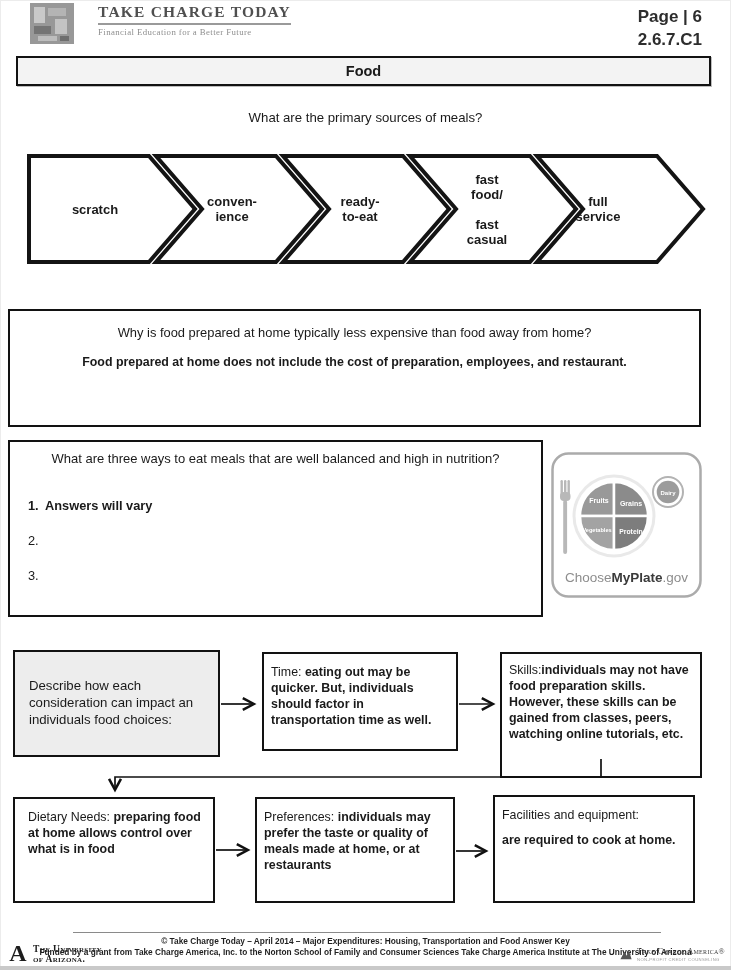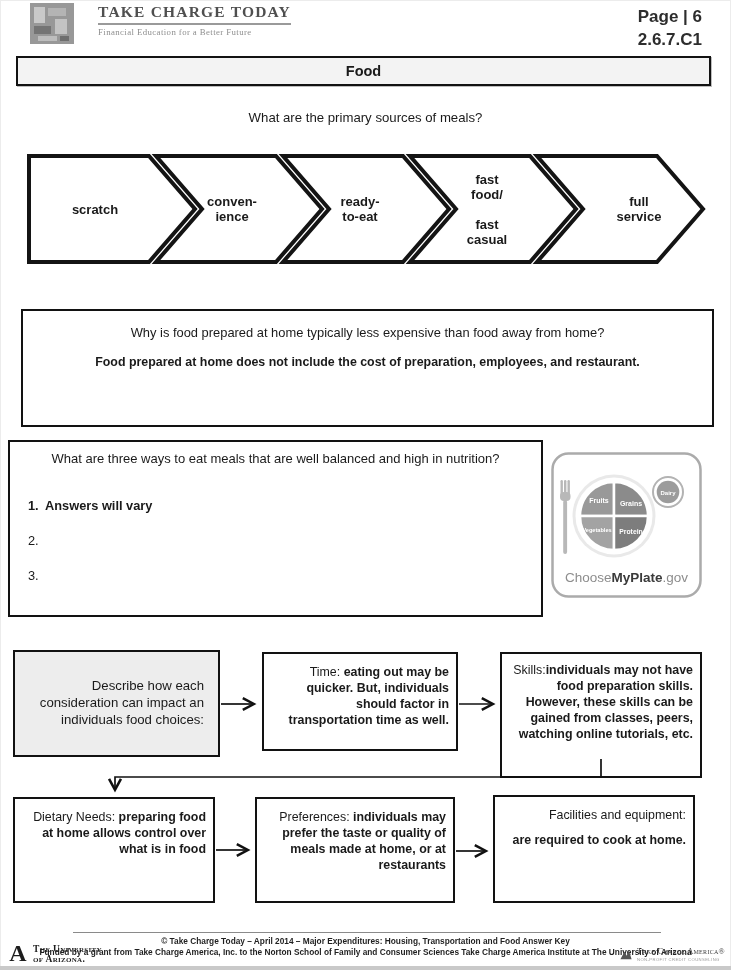--- a/index.html
+++ b/index.html
@@ -25,39 +25,39 @@
                display:flex; align-items:center; justify-content:center;
                font-size:14.5px; font-weight:bold; box-shadow:1px 1px 0 #bdbdbd; }
 
   
   .q1 { position:absolute; left:0; top:110px; width:100%; text-align:center; font-size:13.2px; }
   .chevrons { position:absolute; left:26px; top:153px; width:680px; height:112px; }
   .stage { position:absolute; top:153px; height:112px; width:110px; display:flex;
            align-items:center; justify-content:center; text-align:center;
            font-size:13px; font-weight:bold; line-height:15px; white-space:pre-line; }
   .stage.s0 { left:40px; } .stage.s1 { left:177px; } .stage.s2 { left:305px; }
-  .stage.s3 { left:432px; } .stage.s4 { left:584px; }
+  .stage.s3 { left:432px; } .stage.s4 { left:543px; }
 
   
   .abox { position:absolute; background:#fff; border:2.5px solid #121212; }
-  .expense-box { left:8px; top:309px; width:693px; height:118px; text-align:center;margin-left:13px; }
+  .expense-box { left:8px; top:309px; width:693px; height:118px; text-align:center; }
   .expense-box .boxq { margin-top:14px; font-size:12.9px; }
   .expense-box .boxa { margin-top:15px; font-size:12.4px; font-weight:bold; }
   .nutrition-box { left:8px; top:440px; width:535px; height:177px; }
   .nutrition-box .boxq { margin-top:9px; text-align:center; font-size:13px; }
   .nlist { list-style:none; margin:32px 0 0 18px; font-size:12.8px; }
   .nlist li { margin-bottom:20px; min-height:15px; }
   .nlist li:first-child { font-weight:bold; }
   .nlist .num { display:inline-block; min-width:17px; }
 
   
   .myplate { position:absolute; left:551px; top:452px; width:151px; height:146px; }
 
   
-  .fbox { position:absolute; border:2.8px solid #121212; background:#fff; text-align:right;
+  .fbox { position:absolute; border:2.8px solid #121212; background:#fff; text-align:left;
           font-size:12.4px; line-height:1.28; padding:11px 7px; }
   .fbox .lead { font-weight:normal; }
   .fbox .body { font-weight:bold; }
   .fbox.intro { left:13px; top:650px; width:207px; height:107px; background:#ededed;
                 display:flex; align-items:center; justify-content:center; font-size:13.2px;
                 padding:18px 14px; }
   .fbox.time { left:262px; top:652px; width:196px; height:99px; }
   .fbox.skills { left:500px; top:652px; width:202px; height:126px; padding-top:9px; }
   .fbox.dietary { left:13px; top:797px; width:202px; height:106px;padding-left:13px; }
   .fbox.prefs { left:255px; top:797px; width:200px; height:106px; }

